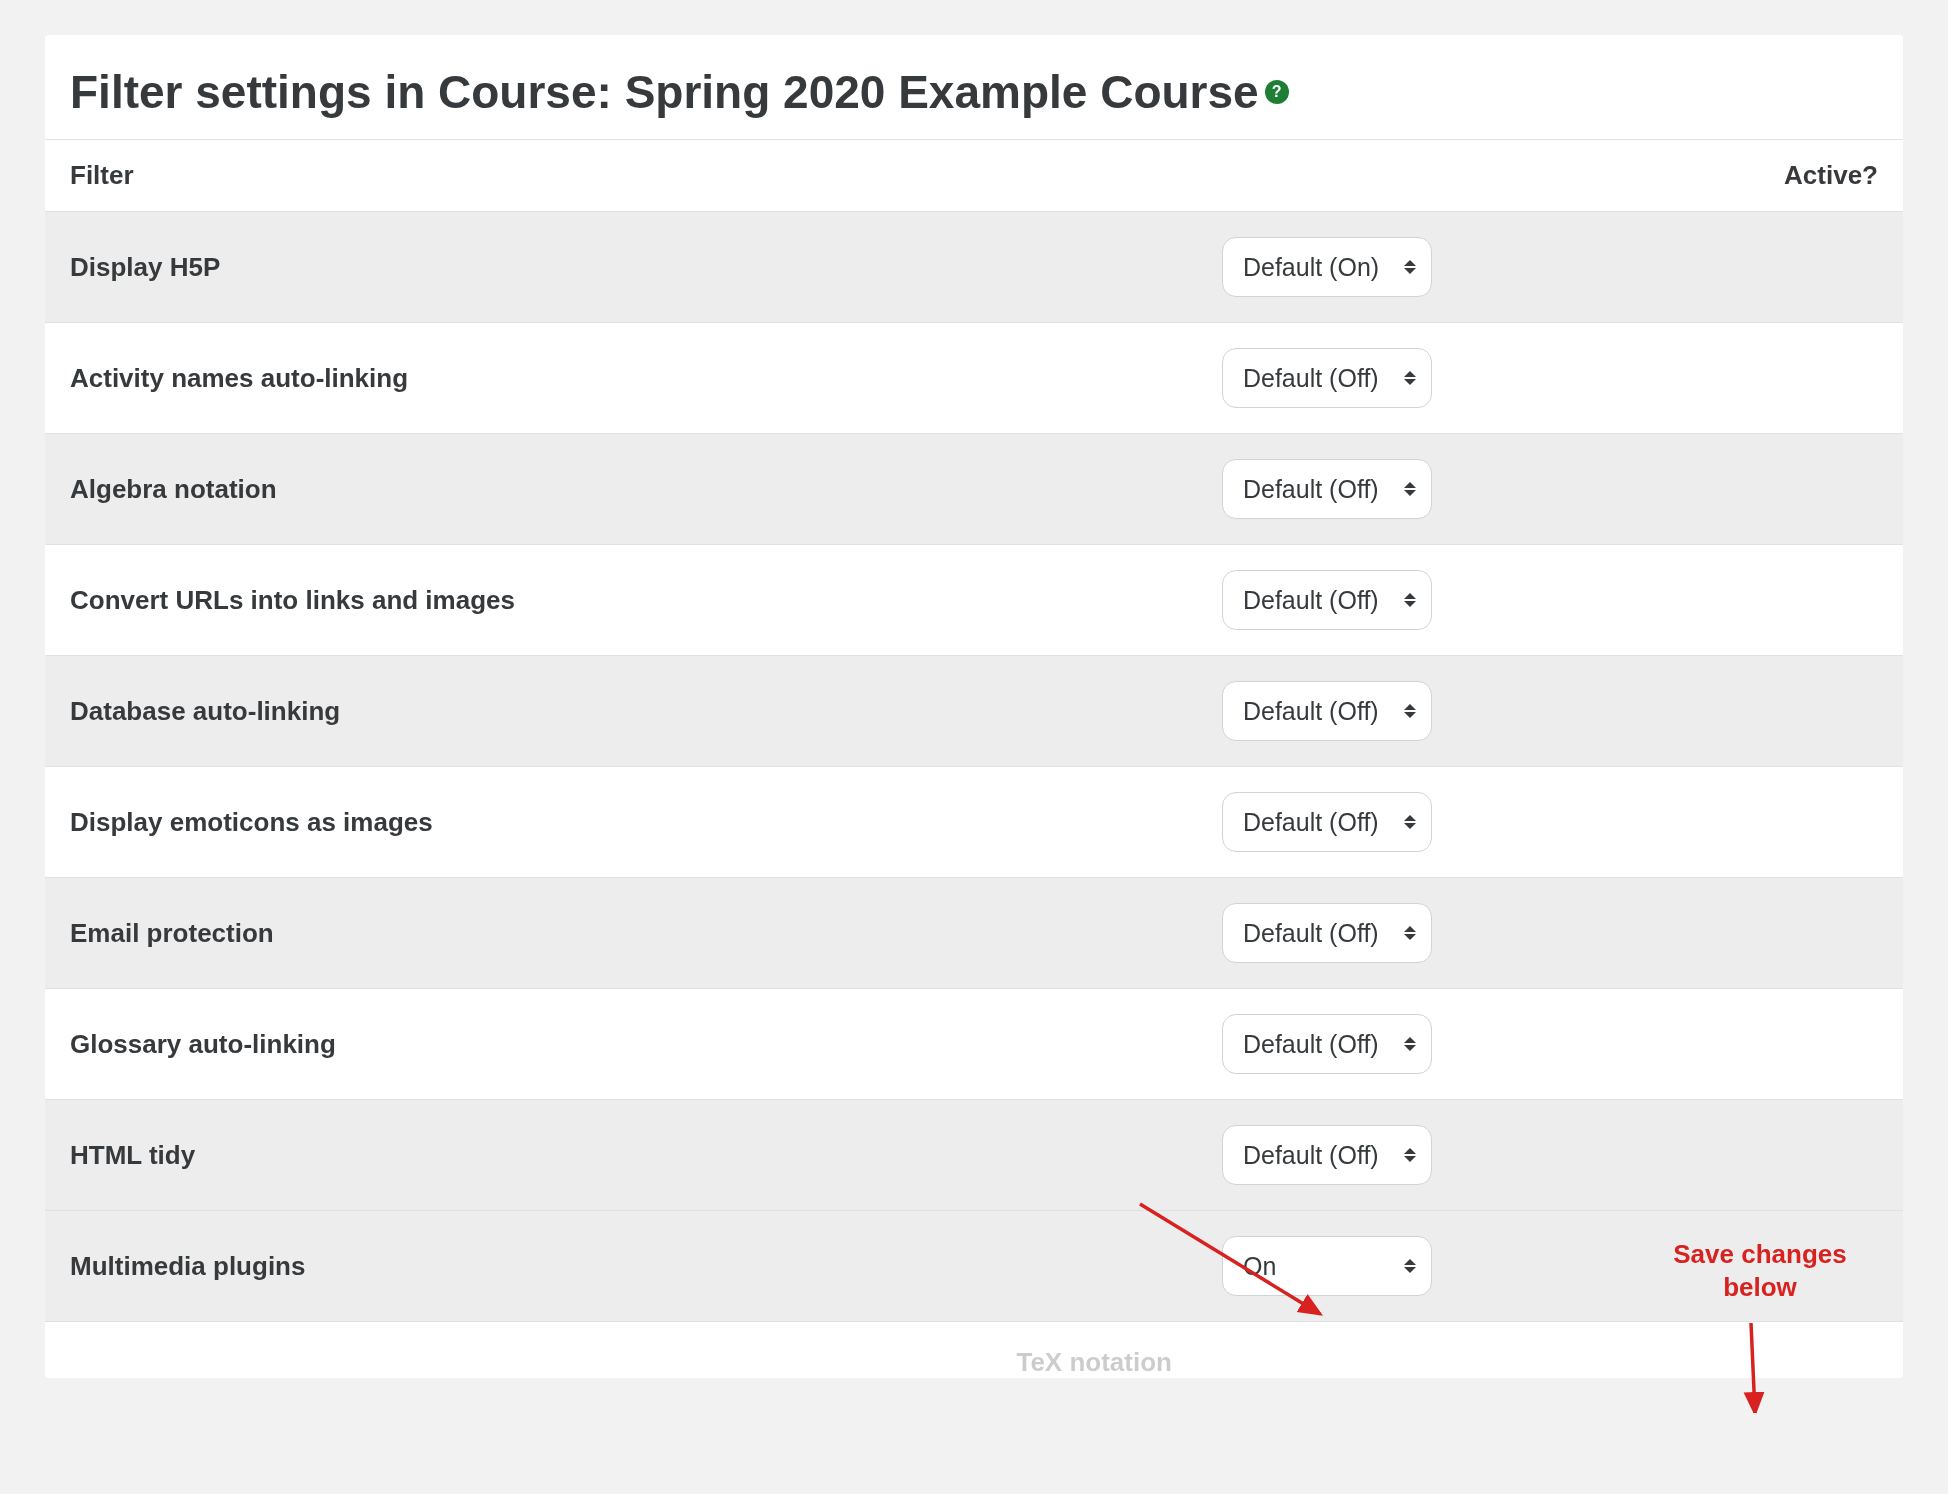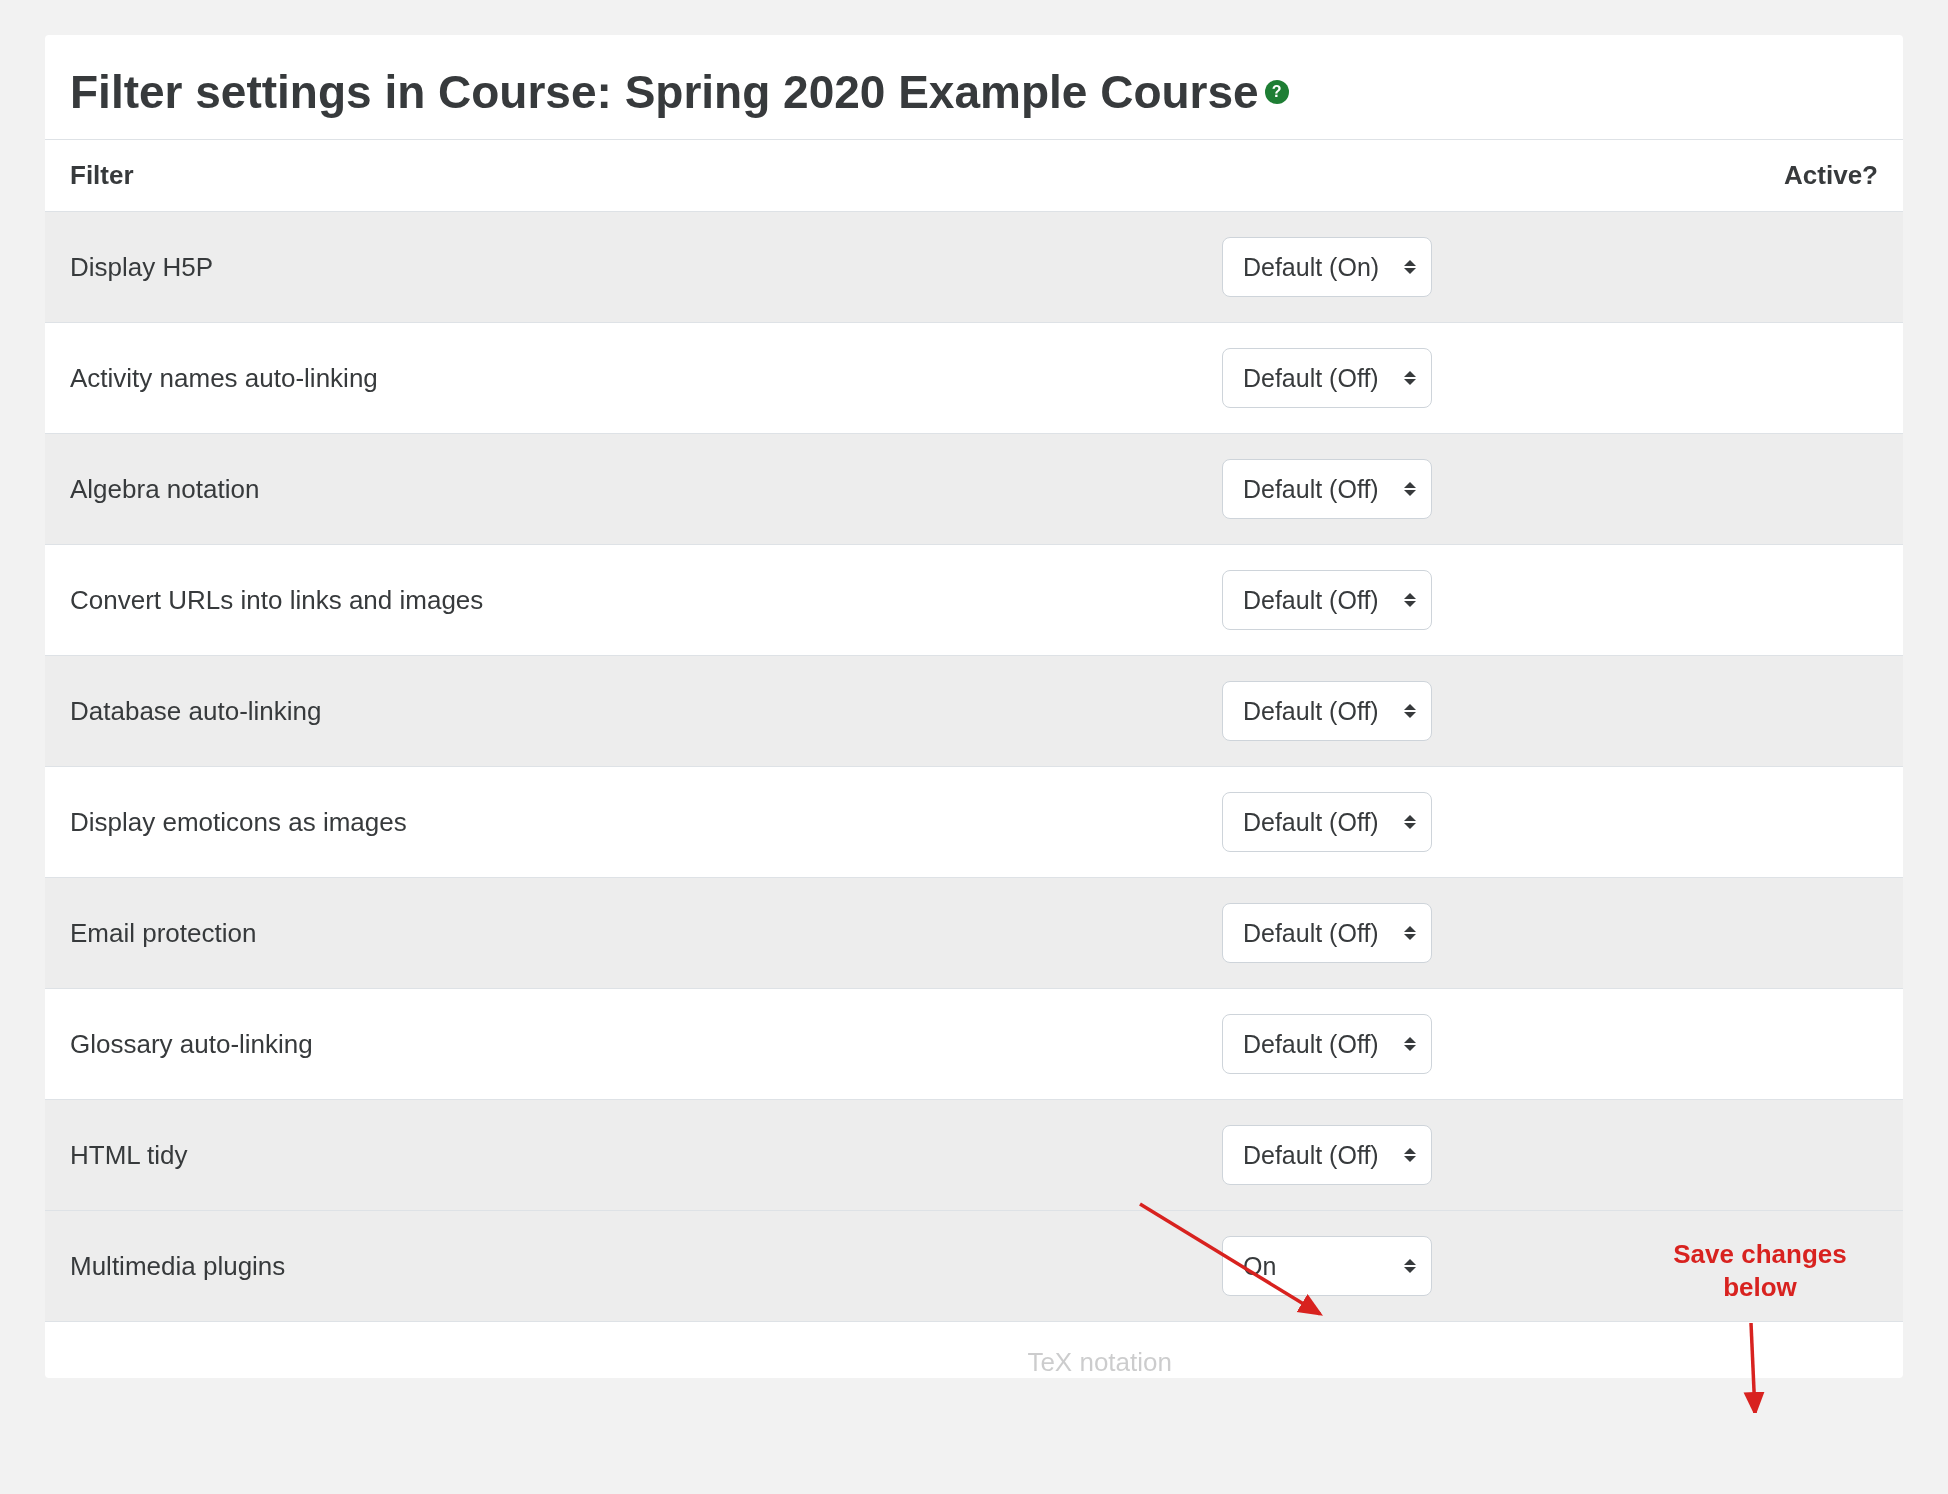--- a/index.html
+++ b/index.html
@@ -72,32 +72,32 @@
     .filters-table tbody tr.striped {
       background: #ededed;
     }
     .filters-table tbody td {
       padding: 25px 25px;
       font-size: 26px;
       vertical-align: middle;
       color: #373a3c;
     }
     .filters-table tbody td.filter-name {
-      font-weight: 400;
+      font-weight: 700;
     }
     .select-wrap {
       position: relative;
       display: inline-block;
     }
     .filter-select {
       appearance: none;
       -webkit-appearance: none;
       background: #fff;
       border: 1px solid #ced4da;
-      border-radius: 8px;
+      border-radius: 14px;
       padding: 14px 50px 14px 20px;
       font-size: 25px;
       color: #373a3c;
       min-width: 210px;
       cursor: pointer;
       line-height: 1.2;
     }
     .filter-select.narrow {
       min-width: 210px;
     }

